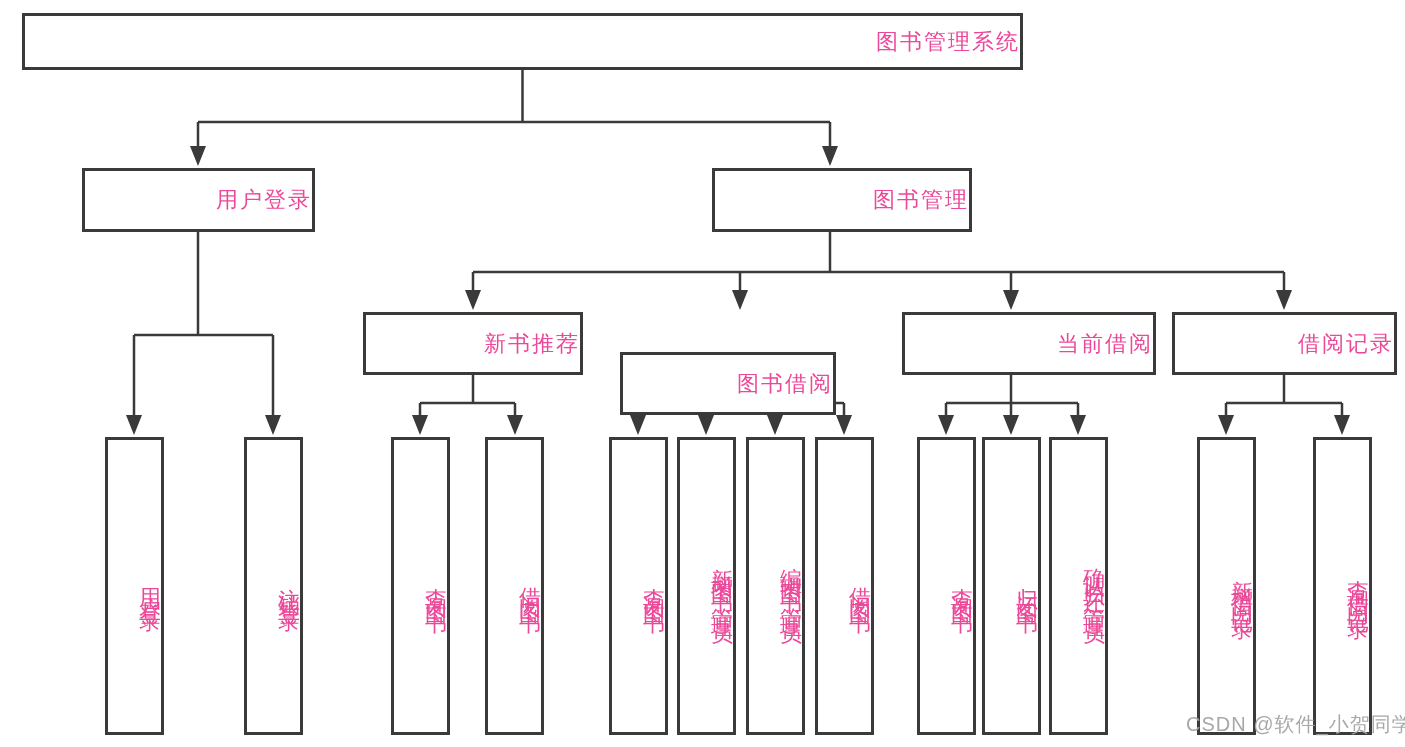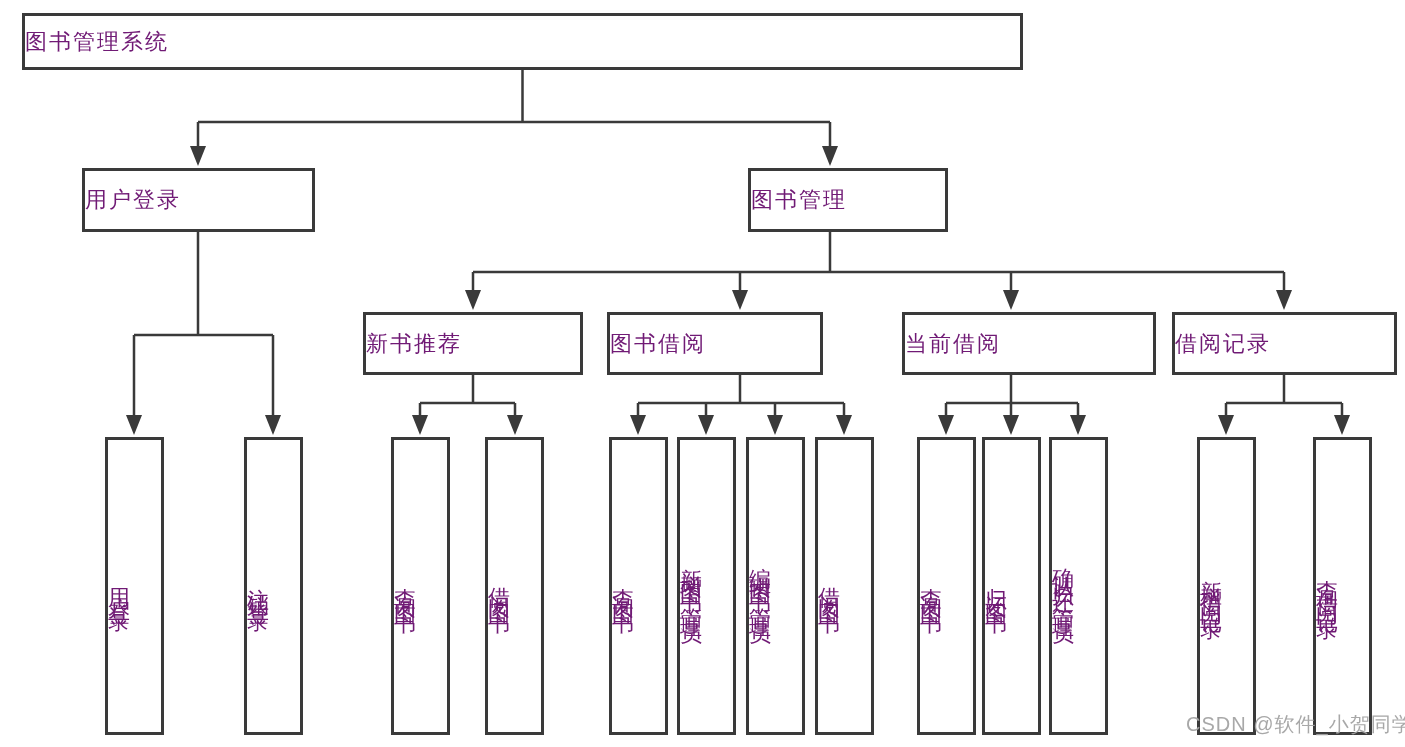--- a/index.html
+++ b/index.html
@@ -22,33 +22,33 @@
     width: 1405px;
     height: 747px;
   }
   .node {
     position: absolute;
     box-sizing: border-box;
     border: 3px solid #3a3a3a;
     background: #ffffff;
     display: flex;
     align-items: center;
-    justify-content: flex-start;
-    color: #701a75;
+    justify-content: flex-end;
+    color: #ec4899;
     font-size: 22px;
     letter-spacing: 2px;
     white-space: nowrap;
   }
   .node.h-lvl0 { left: 22px;   top: 13px;  width: 1001px; height: 57px; }
   .node.h-lvl1 { top: 168px; height: 64px; }
   .node.h-lvl2 { top: 312px; height: 63px; }
   .n-user-login     { left: 82px;   width: 233px; }
-  .n-book-mgmt      { left: 712px;  width: 200px; margin-left: 36px; }
+  .n-book-mgmt      { left: 712px;  width: 260px; }
   .n-new-book       { left: 363px;  width: 220px; }
-  .n-book-borrow    { left: 607px;  width: 216px; }
+  .n-book-borrow    { left: 620px;  width: 216px; margin-top: 40px; }
   .n-current-borrow { left: 902px;  width: 254px; }
   .n-borrow-records { left: 1172px; width: 225px; }
   .leaf {
     top: 437px;
     height: 298px;
     width: 59px;
   }
   .leaf .vtext {
     writing-mode: vertical-rl;
     text-orientation: mixed;

